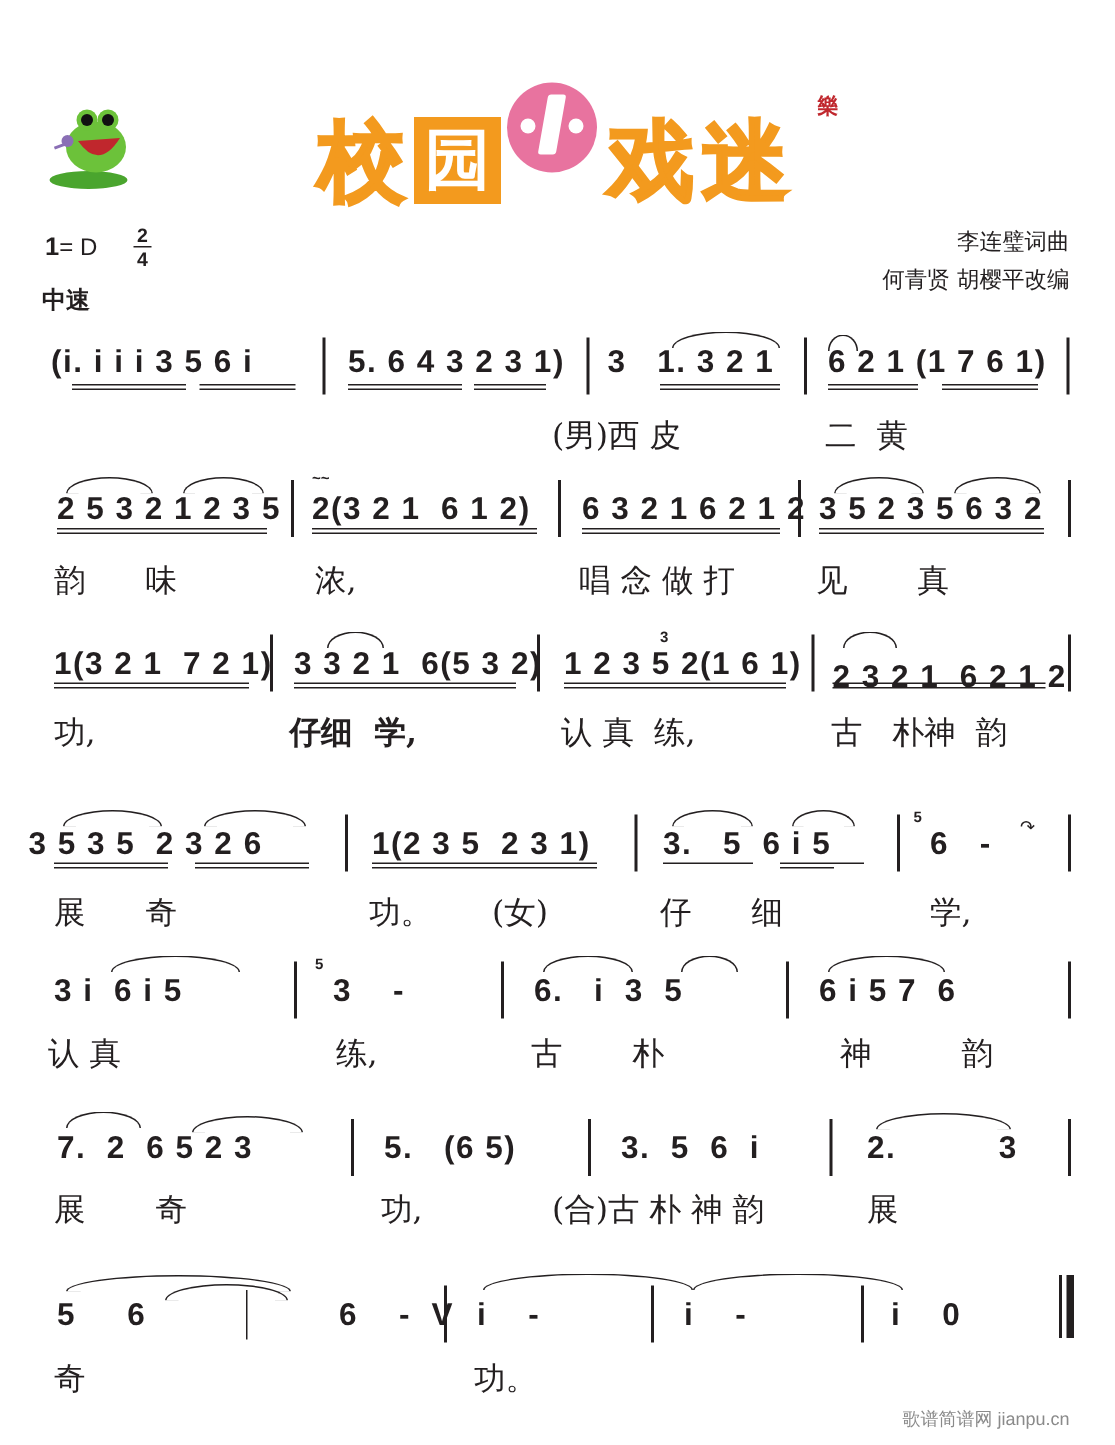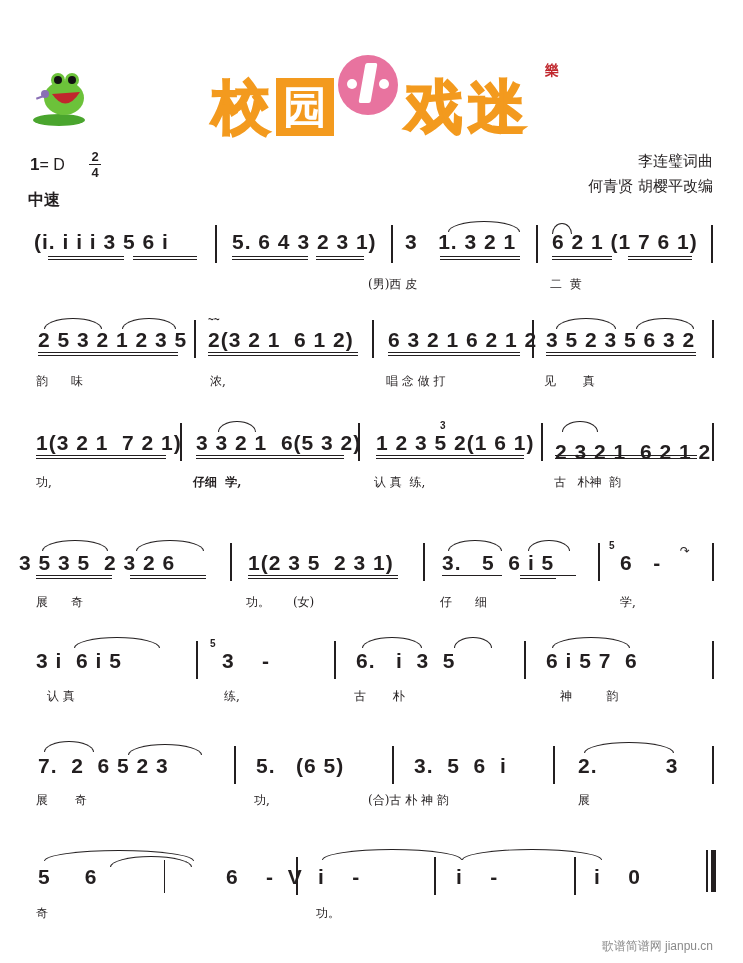--- a/index.html
+++ b/index.html
@@ -13,21 +13,21 @@
   .logo-circle .dotr{position:absolute;left:41px;top:24px;width:10px;height:10px;background:#fff;border-radius:50%;}
   .stamp{position:absolute;left:545px;top:62px;color:#c0272d;font-size:14px;font-weight:bold;}
   .key{position:absolute;left:30px;top:155px;font-size:16px;}
   .key b{font-weight:bold;font-size:17px;}
   .frac{position:absolute;left:89px;top:150px;font-size:13px;font-weight:bold;line-height:13px;text-align:center;width:12px;}
   .frac .bar{height:1px;background:#231f20;margin:1px 0;}
   .tempo{position:absolute;left:28px;top:190px;font-size:16px;font-weight:bold;}
   .credit{position:absolute;right:30px;font-family:"DejaVu Serif",serif;font-size:15px;text-align:right;}
   .notes{position:absolute;font-size:21px;font-weight:bold;white-space:pre;letter-spacing:1px;}
   .bar-line{position:absolute;width:1.5px;background:#231f20;}
-  .lyric{position:absolute;font-family:"DejaVu Serif",serif;font-size:12px;white-space:pre;}
+  .lyric{position:absolute;font-family:"DejaVu Serif",serif;font-size:21px;white-space:pre;}
   .ul{position:absolute;height:1px;background:#231f20;}
   .slur{position:absolute;border:1.3px solid #231f20;border-bottom:none;border-radius:50% 50% 0 0 / 100% 100% 0 0;height:10px;}
   .grace{position:absolute;font-size:10px;font-weight:bold;}
   .watermark{position:absolute;right:30px;bottom:8px;font-size:12px;color:#8a8a8a;}
   .final{position:absolute;left:706px;top:850px;width:2px;height:42px;background:#231f20;}
   .final2{position:absolute;left:711px;top:850px;width:5px;height:42px;background:#231f20;}
 </style>
 </head>
 <body>
 
@@ -190,21 +190,21 @@
   <div class="grace" style="left:210px;top:638px;">5</div>
   <div class="notes" style="left:222px;top:649px;">3    -</div>
   <div class="bar-line" style="left:334px;top:641px;height:38px;"></div>
   <div class="notes" style="left:356px;top:649px;">6.   i  3  5</div>
   <div class="slur" style="left:362px;top:637px;width:58px;"></div>
   <div class="slur" style="left:454px;top:637px;width:36px;"></div>
   <div class="bar-line" style="left:524px;top:641px;height:38px;"></div>
   <div class="notes" style="left:546px;top:649px;">6 i 5 7  6</div>
   <div class="slur" style="left:552px;top:637px;width:76px;"></div>
   <div class="bar-line" style="left:712px;top:641px;height:38px;"></div>
-  <div class="lyric" style="left:47px;top:688px;">认 真</div>
+  <div class="lyric" style="left:32px;top:688px;">认 真</div>
   <div class="lyric" style="left:224px;top:688px;">练,</div>
   <div class="lyric" style="left:354px;top:688px;">古       朴</div>
   <div class="lyric" style="left:544px;top:688px;margin-left:16px;">神         韵</div>
 </div>
 
 <div>
   <div class="notes" style="left:38px;top:754px;">7.  2  6 5 2 3</div>
   <div class="slur" style="left:44px;top:741px;width:48px;"></div>
   <div class="slur" style="left:128px;top:744px;width:72px;"></div>
   <div class="bar-line" style="left:234px;top:746px;height:38px;"></div>

